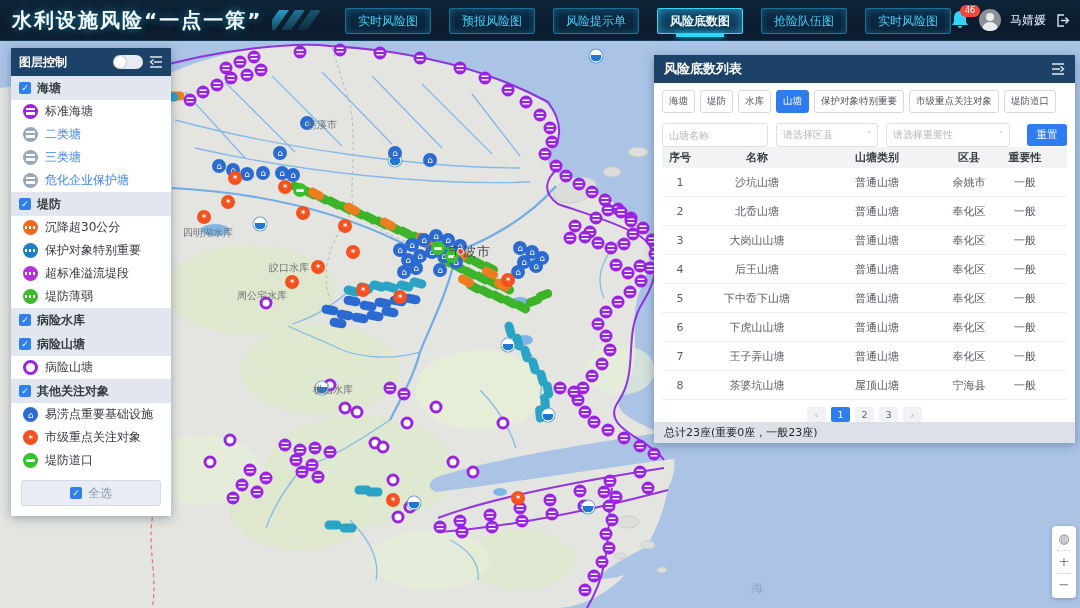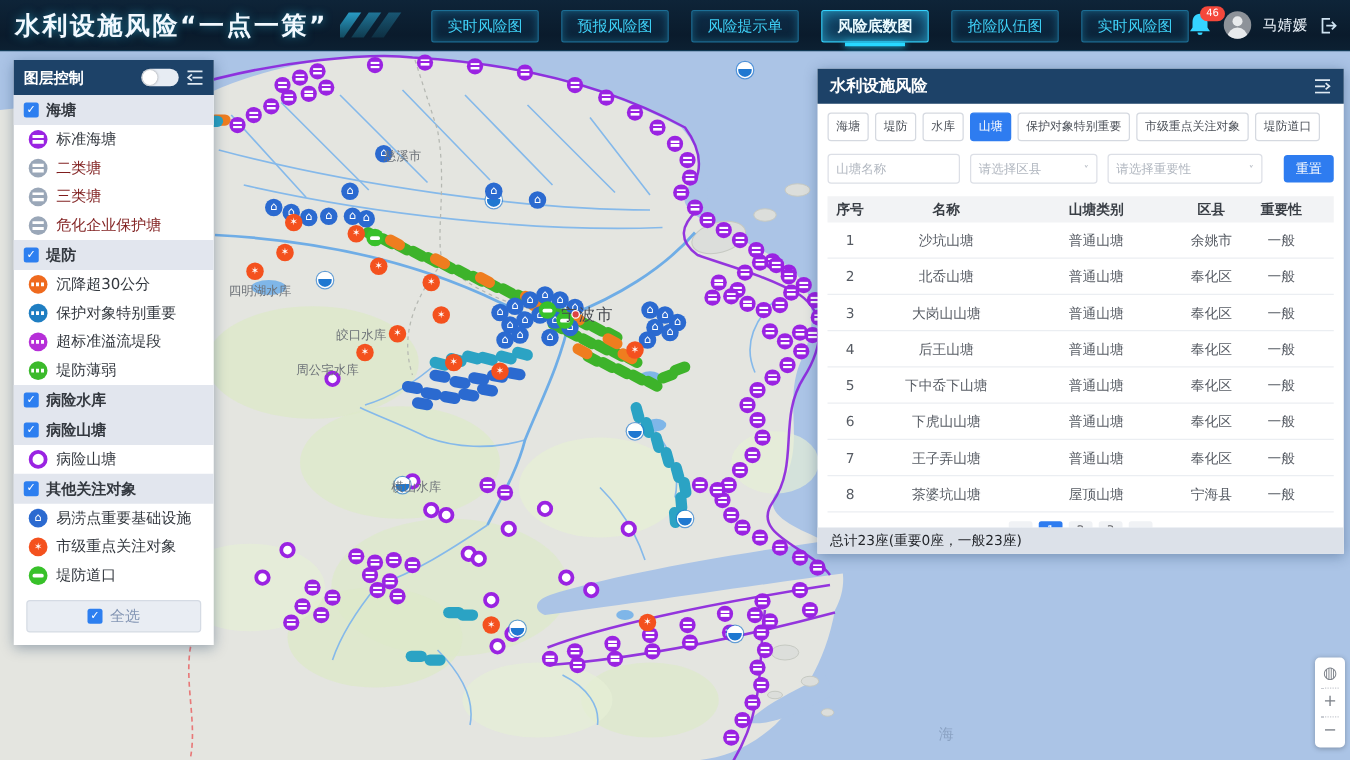--- a/index.html
+++ b/index.html
@@ -67,21 +67,21 @@
   .lp-title{color:#fff;font-weight:bold;font-size:12px;flex:0 0 auto;}
   .switch{margin-left:auto;width:30px;height:14px;border-radius:8px;background:#e7ecf3;position:relative;cursor:pointer;}
   .switch::after{content:"";position:absolute;left:1px;top:1px;width:12px;height:12px;border-radius:50%;background:#fff;
     box-shadow:0 0 2px rgba(0,0,0,.4);}
   .collapse-ic{color:#dfe9f2;cursor:pointer;}
   .sec-head{height:24px;background:#e2e6ee;display:flex;align-items:center;gap:6px;padding:0 8px;
     font-weight:bold;color:#33383f;}
   .cb{width:12px;height:12px;border-radius:2px;background:#2d7ff0;color:#fff;font-size:9px;line-height:12px;
     text-align:center;flex:0 0 auto;}
   .lp-item{height:23px;display:flex;align-items:center;gap:7px;padding:0 8px 0 12px;color:#33383f;cursor:pointer;}
-  .lp-item.dis{color:#7f1d1d;}
+  .lp-item.dis{color:#3b82f6;}
   .ic{width:15px;height:15px;border-radius:50%;position:relative;flex:0 0 auto;display:inline-block;}
   .ic.wall::after{content:"";position:absolute;left:3px;right:3px;top:4px;bottom:4px;
     background:linear-gradient(180deg,#fff 0 34%,transparent 34% 62%,#fff 62% 100%);}
   .ic.dike::after{content:"";position:absolute;left:2px;right:2px;top:6px;height:3px;
     background:repeating-linear-gradient(90deg,#fff 0 2px,transparent 2px 4px);}
   .ic.res{background:linear-gradient(180deg,#fff 0 45%,#2d7fd6 45%) !important;border:1px solid #2d7fd6;box-sizing:border-box;}
   .ic.ring{background:#fff !important;border:3.5px solid #9a23e2;box-sizing:border-box;}
   .ic.flood::after{content:"⌂";position:absolute;inset:0;color:#fff;font-size:9px;display:flex;align-items:center;justify-content:center;}
   .ic.city::after{content:"✶";position:absolute;inset:0;color:#fff;font-size:8px;display:flex;align-items:center;justify-content:center;}
   .ic.gate::after{content:"";position:absolute;left:3px;right:3px;top:6px;height:3px;background:#fff;border-radius:2px;}
@@ -102,21 +102,21 @@
   .filters{display:flex;gap:8px;margin-top:10px;align-items:center;}
   .f-input{width:92px;height:22px;border:1px solid #dcdfe6;border-radius:3px;font-size:10px;color:#333;
     padding:0 6px;outline:none;}
   .f-input::placeholder{color:#b0b6bf;}
   .f-select{height:22px;border:1px solid #dcdfe6;border-radius:3px;font-size:10px;color:#b0b6bf;
     display:flex;align-items:center;padding:0 6px;cursor:pointer;}
   .f-select .ph{flex:1;}
   .f-select .chev{color:#b0b6bf;font-size:8px;margin-left:4px;}
   .reset-btn{margin-left:auto;width:40px;height:22px;background:#2e7cf0;color:#fff;border:none;border-radius:3px;
     font-size:10.5px;cursor:pointer;}
-  .tbl{margin-top:10px;font-size:11px;}
+  .tbl{font-size:11px;}
   .trow{display:grid;grid-template-columns:36px 118px 122px 62px 50px;align-items:center;height:28px;
     border-bottom:1px solid #ebeef2;color:#565b63;text-align:center;cursor:pointer;}
   .trow.thead{background:#f2f3f5;color:#3a3f46;font-weight:bold;height:21px;border-bottom:none;cursor:default;}
   .pager{display:flex;gap:5px;justify-content:center;align-items:center;margin-top:7px;}
   .pg{min-width:15px;height:15px;line-height:15px;text-align:center;font-size:9.5px;border-radius:2px;
     background:#f0f2f5;color:#606266;cursor:pointer;padding:0 2px;}
   .pg.active{background:#2e7cf0;color:#fff;}
   .pg.arrow{background:#f0f2f5;color:#a8abb2;}
   .rp-summary{height:21px;background:#dce1e9;display:flex;align-items:center;padding:0 10px;
     font-size:11px;color:#23262b;flex:0 0 auto;}
@@ -567,21 +567,21 @@
         </div>
       </div>
     <div class="select-all">
       <span class="cb">✓</span>
       <span>全选</span>
     </div>
   </div>
 
   <div class="risk-panel">
     <div class="rp-head">
-      <span class="rp-title">水利设施风险</span>
+      <span class="rp-title">风险底数列表</span>
       <svg class="rp-collapse" width="14" height="12" viewBox="0 0 14 12">
         <path stroke="#dfe9f2" stroke-width="1.4" fill="none" d="M1,1 L13,1 M1,6 L9,6 M1,11 L13,11 M9.5,3.5 L12.5,6 L9.5,8.5"></path>
       </svg>
     </div>
     <div class="rp-body">
       <div class="tabs" id="tabs">
           <div class="tab">海塘</div>
           <div class="tab">堤防</div>
           <div class="tab">水库</div>
           <div class="tab active">山塘</div>

